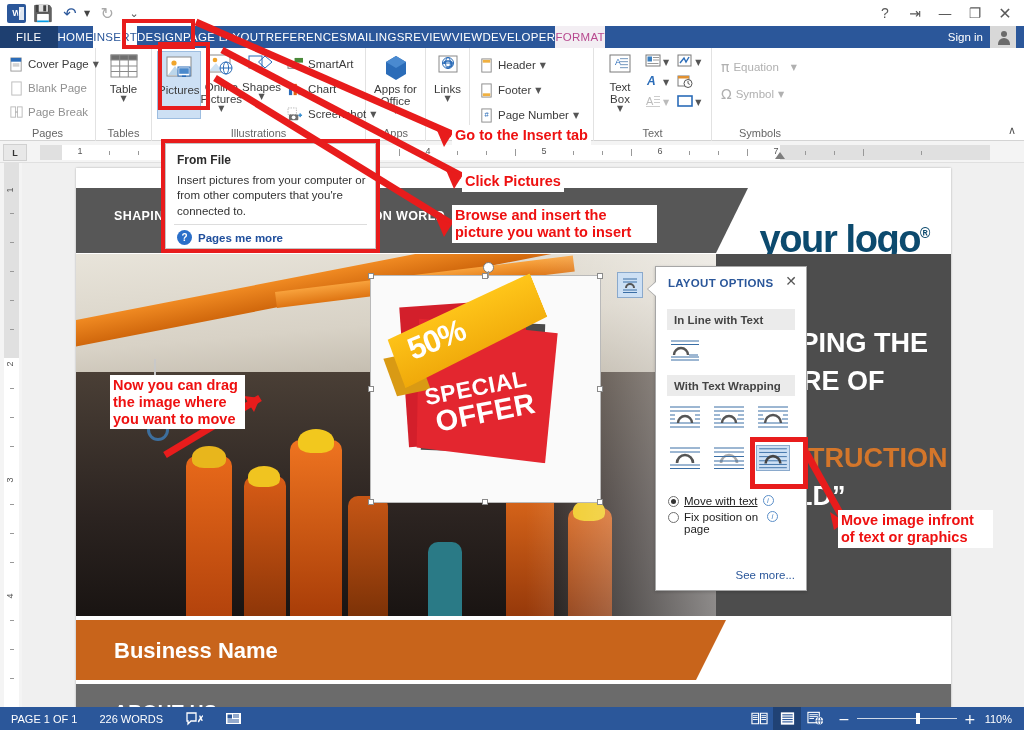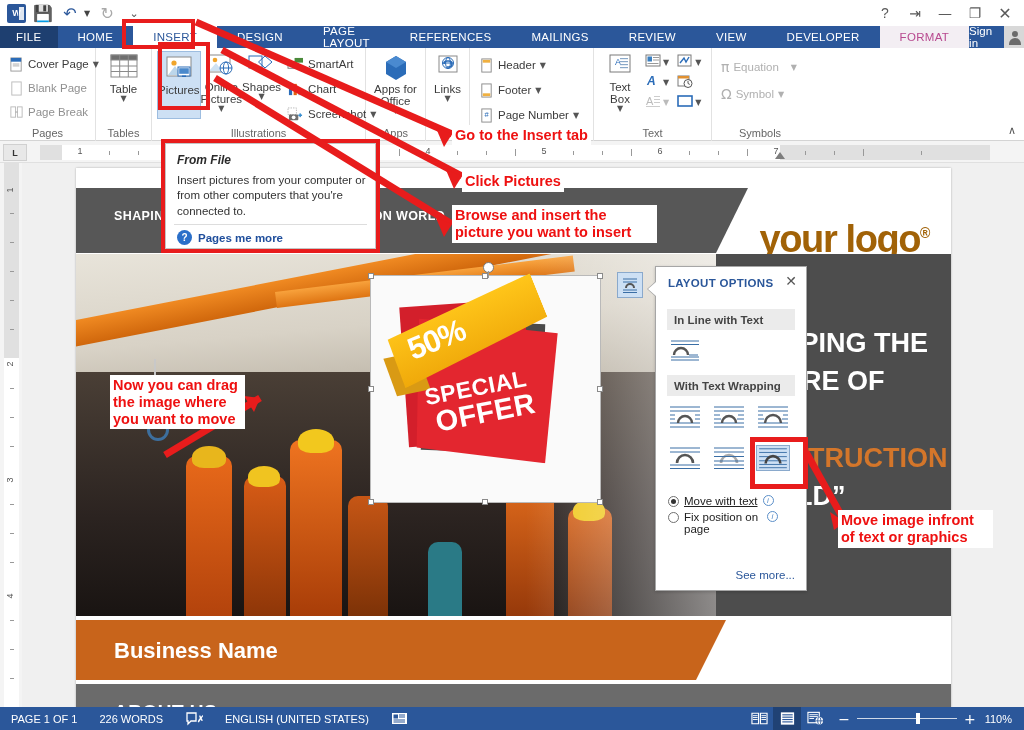--- a/index.html
+++ b/index.html
@@ -57,21 +57,21 @@
   }
   .win-btn.close { font-size: 16px; }
 
   
   .tabs {
     position: absolute; left: 0; top: 26px; width: 1024px; height: 22px;
     background: #2b579a; display: flex; align-items: stretch;
     font-size: 11.5px;
   }
   .tab {
-    padding: 0 20px; display: flex; align-items: center; color: #ffffff;
+    padding: 0 0; display: flex; align-items: center; color: #ffffff;
     letter-spacing: .3px;
   }
   .tab.file { background: #1e3f70; padding: 0 16px; }
   .tab.active {
     background: #ffffff; color: #2b579a;
   }
   .tab.format-tab {
     background: #f3eef3; color: #b8498f;
   }
   .signin {
@@ -195,21 +195,21 @@
   }
   .br-headbar::after {
     content: ""; position: absolute; right: -32px; top: 0;
     border-top: 65px solid #575757; border-right: 32px solid transparent;
   }
   .br-headtext {
     position: absolute; left: 38px; top: 41px; color: #fff; font-size: 12.5px;
     font-weight: bold; letter-spacing: .4px; white-space: nowrap;
   }
   .br-logo {
-    position: absolute; right: 22px; top: 50px; color: #a16207;
+    position: absolute; right: 22px; top: 50px; color: #0c4a6e;
     font-size: 38px; font-weight: bold; letter-spacing: -1.4px;
   }
   .br-logo sup { font-size: 14px; vertical-align: super; }
   
   .photo-band {
     position: absolute; left: 0; top: 86px; width: 640px; height: 362px;
     overflow: hidden; background: #3b3b3b;
   }
   .ph-sky {
     position: absolute; left: 0; top: 0; width: 640px; height: 120px;
@@ -405,21 +405,21 @@
     border: 5px solid #e81c1c; z-index: 55;
   }
 
   
   .tooltip {
     position: absolute; left: 165px; top: 143px; width: 211px; height: 106px;
     background: #ffffff; border: 1px solid #c4c4c4; z-index: 60;
   }
   .tt-title {
     position: absolute; left: 11px; top: 9px; font-size: 12px;
-    font-weight: bold; color: #2b2b2b; font-style: italic;
+    font-weight: bold; color: #2b2b2b;
   }
   .tt-body {
     position: absolute; left: 11px; top: 29px; width: 190px; font-size: 11.5px;
     color: #333; line-height: 1.33;
   }
   .tt-div {
     position: absolute; left: 8px; right: 8px; top: 80px; height: 1px;
     background: #dddddd;
   }
   .tt-more {
@@ -1101,21 +1101,20 @@
 
 <div class="statusbar">
   <div class="sb-item">PAGE 1 OF 1</div>
   <div class="sb-item">226 WORDS</div>
   <div class="sb-item">
     <svg width="18" height="15" viewBox="0 0 18 15">
         <path d="M2 2 h9 v8 h-5 l-3 3 v-3 h-1 z" fill="none" stroke="#fff" stroke-width="1.3"></path>
         <text x="12" y="11" font-size="9" fill="#fff" font-weight="bold">✗</text>
       </svg>
   </div>
-  <div class="sb-item">ENGLISH (UNITED STATES)</div>
   <div class="sb-item">
     <svg width="17" height="15" viewBox="0 0 17 15">
         <rect x="1" y="2" width="15" height="11" fill="#fff"></rect>
         <rect x="2.5" y="3.5" width="4.5" height="4" fill="#2b579a"></rect>
         <g fill="#2b579a">
           <rect x="8" y="3.5" width="6" height="1"></rect>
           <rect x="8" y="5.5" width="6" height="1"></rect>
           <rect x="2.5" y="8.5" width="11.5" height="1"></rect>
           <rect x="2.5" y="10.5" width="11.5" height="1"></rect>
         </g>

